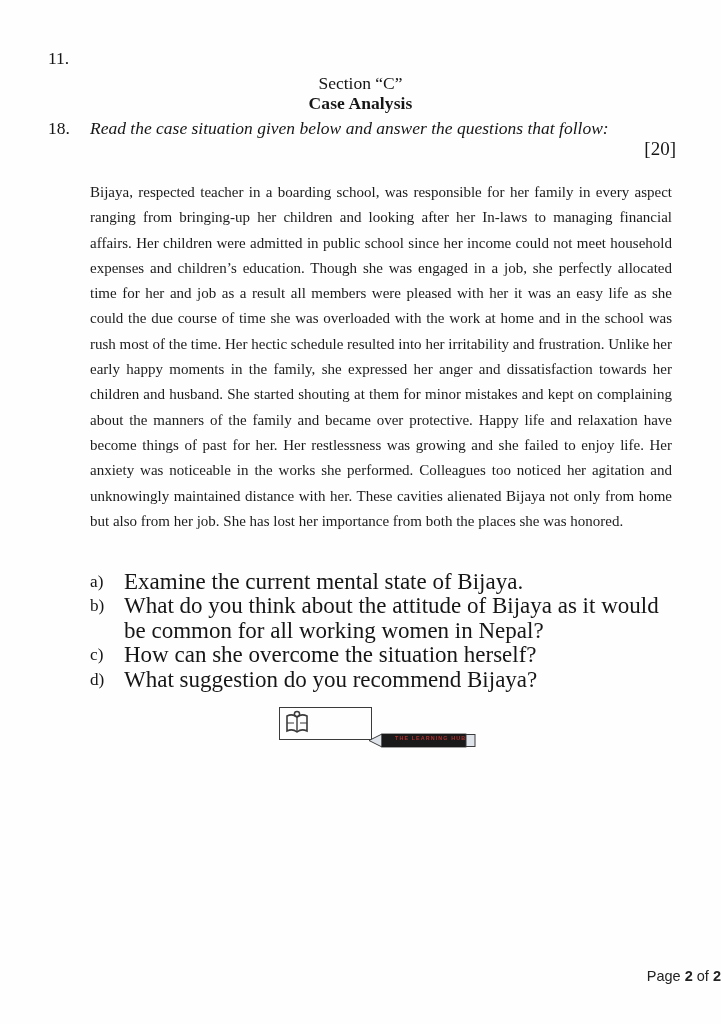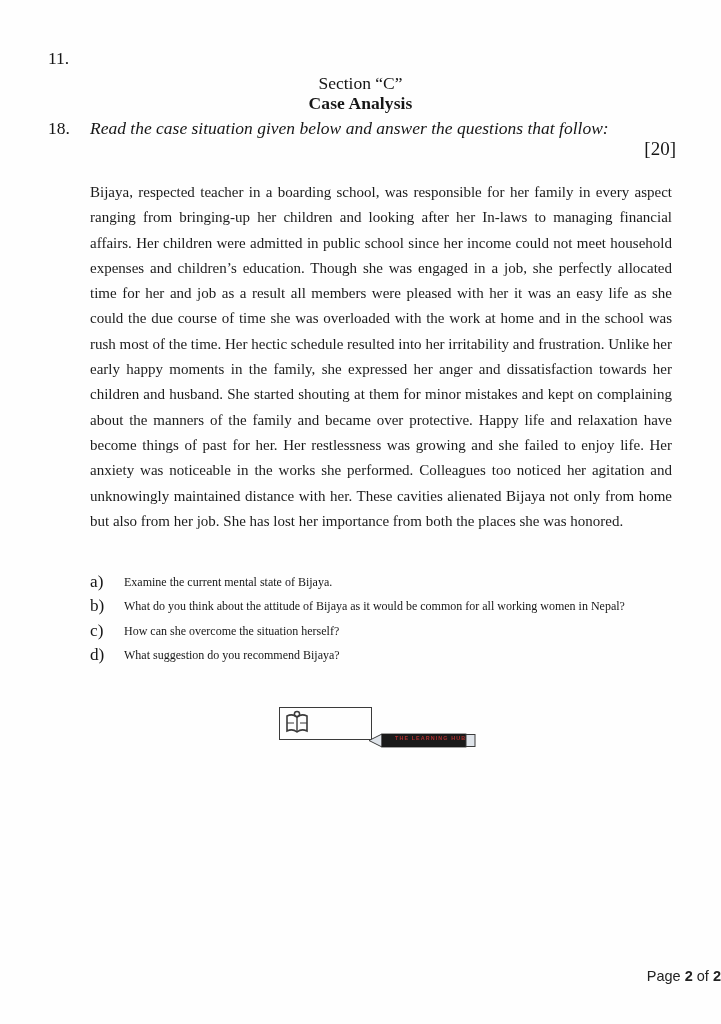--- a/index.html
+++ b/index.html
@@ -113,21 +113,21 @@
     margin-bottom: 0px;
   }
   .sub-letter {
     width: 34px;
     flex: 0 0 34px;
     font-size: 17.2px;
     line-height: 24.4px;
     color: #161616;
   }
   .sub-body {
-    font-size: 12px;
+    font-size: 23px;
     line-height: 24.4px;
     color: #161616;
     flex: 1;
   }
 
   
   #logo-watermark {
     position: absolute;
     left: 277px;
     top: 704px;

